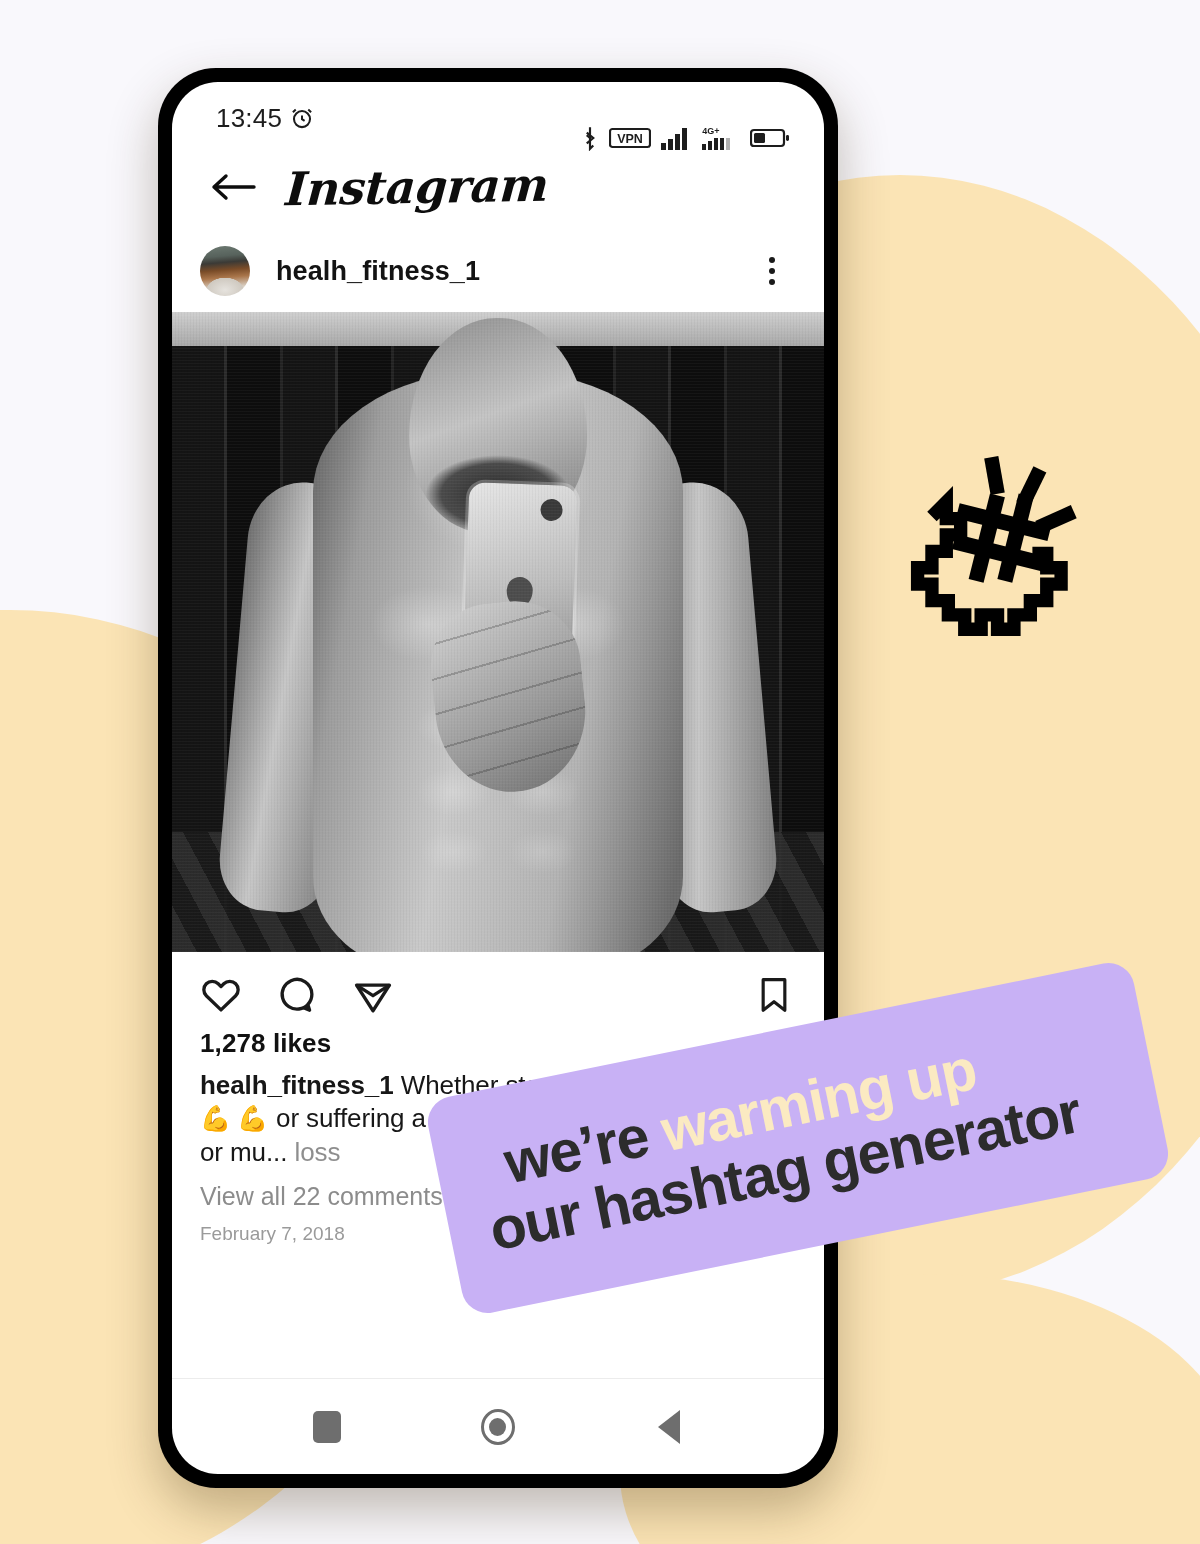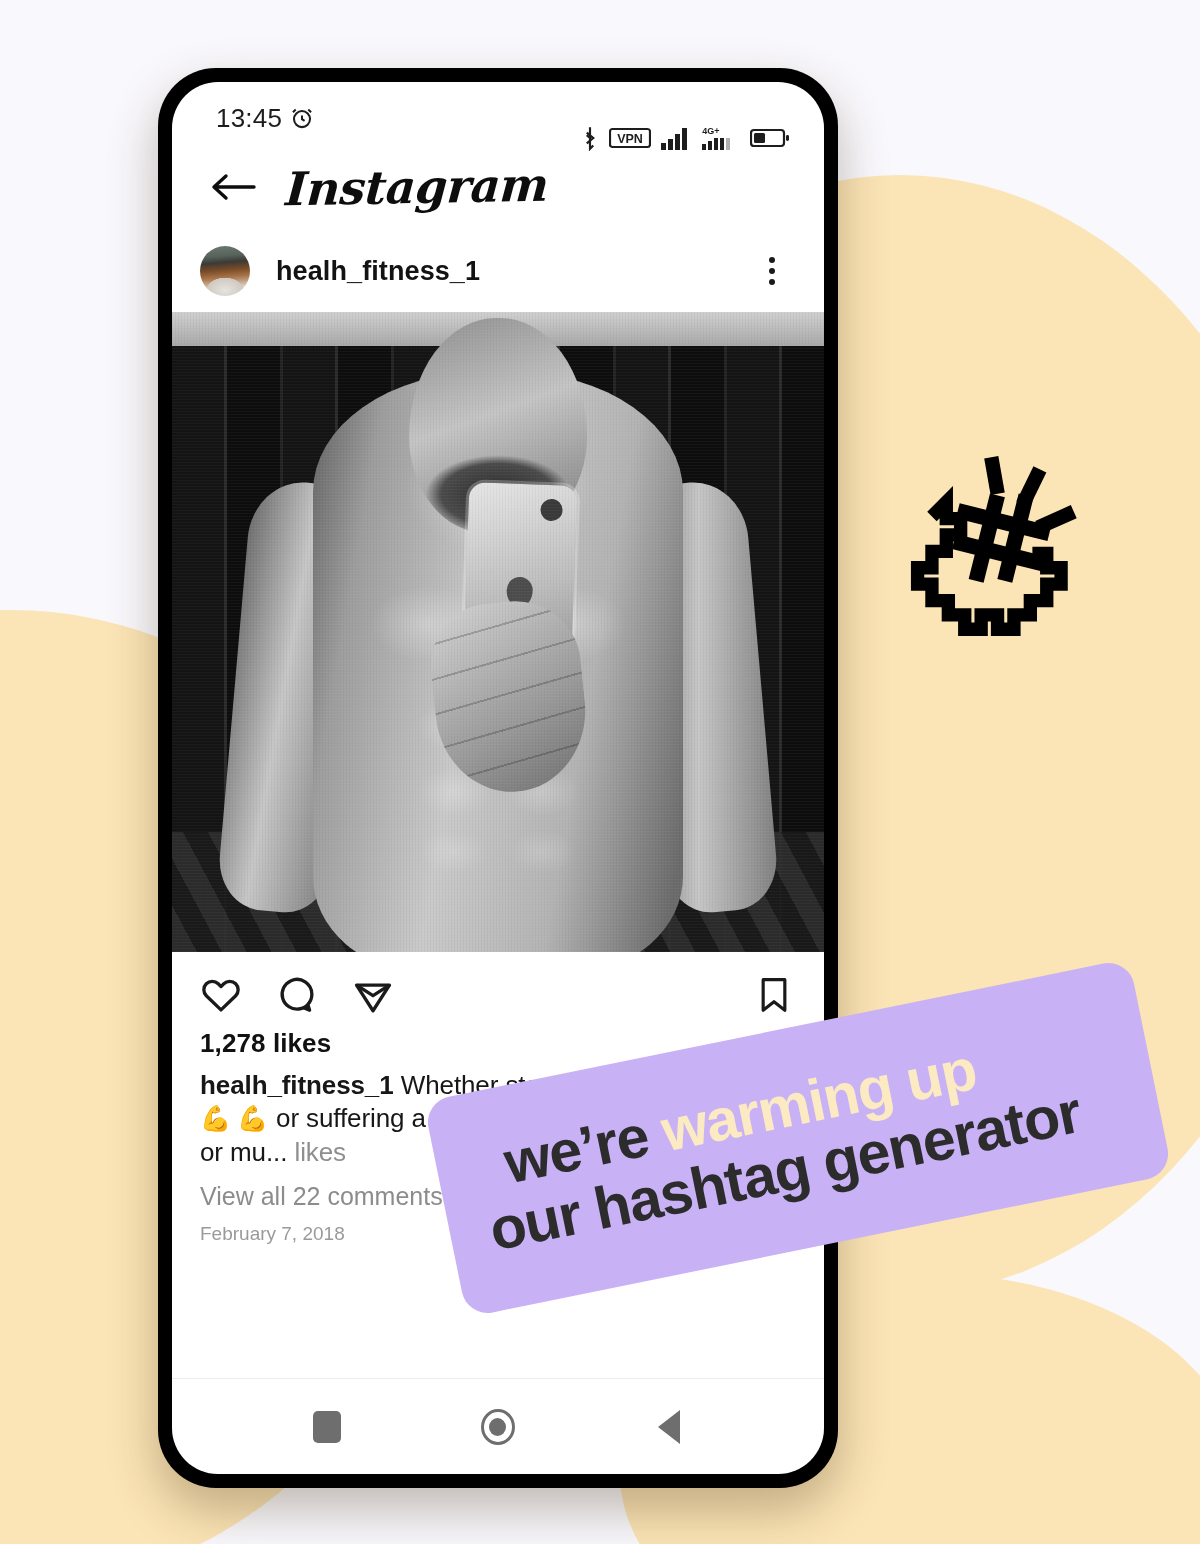--- a/index.html
+++ b/index.html
@@ -536,21 +536,21 @@
         <path d="M2.6 6.4 12 12.4l9.4-6"></path>
       </svg>
       <svg class="action-ic action-save" width="40" height="42" viewBox="0 0 24 24" fill="none" stroke="#1a1a1a" stroke-width="1.9" stroke-linejoin="round">
         <path d="M5.5 2.8h13v18.4L12 16l-6.5 5.2z"></path>
       </svg>
     </div>
 
     <div class="caption-zone">
       <div class="likes">1,278 likes</div>
       <div class="caption">
-        <span class="cap-user">healh_fitness_1</span><span> Whether starting a new program </span><span class="emoji">💪 💪</span><span> or suffering a slump thanks to a weight loss or mu...</span><span class="cap-more"> likes</span>
+        <span class="cap-user">healh_fitness_1</span><span> Whether starting a new program </span><span class="emoji">💪 💪</span><span> or suffering a slump thanks to a weight loss or mu...</span><span class="cap-more"> loss</span>
       </div>
       <div class="comments-link">View all 22 comments</div>
       <div class="post-date">February 7, 2018</div>
     </div>
 
     <div class="navbar">
       <div class="nav-btn">
           <div class="nav-square"></div>
         </div>
       <div class="nav-btn">

